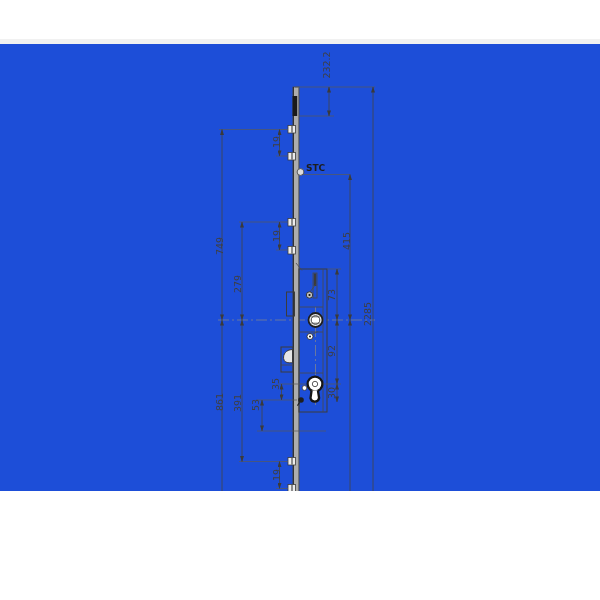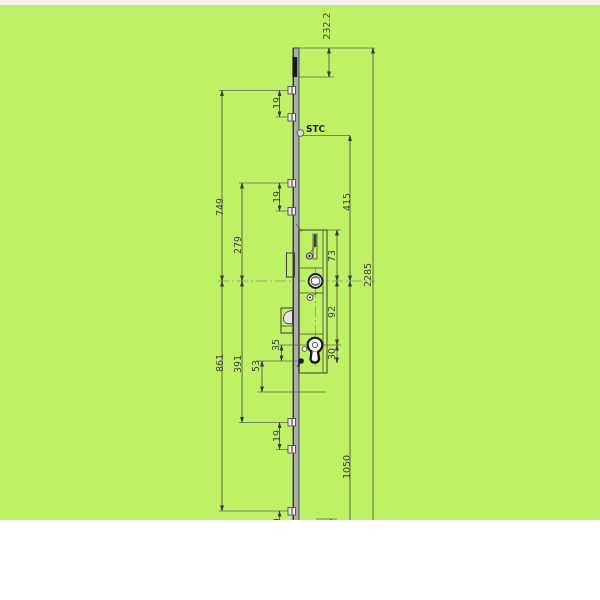--- a/index.html
+++ b/index.html
@@ -1,17 +1,17 @@
 <!DOCTYPE html>
 <html><head>
 <meta charset="utf-8">
 <style>
   html,body{margin:0;padding:0;background:#fff;}
-  #stage{position:relative;width:600px;height:520px;background:#bef264;overflow:hidden;
-         font-family:"DejaVu Sans", sans-serif;}
+  #stage{position:relative;width:600px;height:452px;background:#1d4ed8;overflow:hidden;
+         font-family:"DejaVu Sans", sans-serif;margin-top:39px;}
   #topband{position:absolute;left:0;top:0;width:600px;height:5px;background:#f1f1f1;}
   svg{position:absolute;left:0;top:0;}
   .dim  { font:9.5px "DejaVu Sans", sans-serif; fill:#3f3f3f; text-anchor:middle; }
   .lblb { font:bold 9px "DejaVu Sans", sans-serif; fill:#1d1d1d; }
   .w { stroke:#5a5a5a; stroke-width:.7; fill:none; }             
   .d { stroke:#454545; stroke-width:.8; fill:none; }             
   .o { stroke:#3c3c3c; stroke-width:1; fill:none; }              
   .oth { stroke:#4a4a4a; stroke-width:.8; fill:none; }
   .cl { stroke:#8a8a8a; stroke-width:.7; fill:none; stroke-dasharray:11 3 2 3; } 
   .bold { stroke:#161616; stroke-width:2.3; fill:#ffffff; }      

